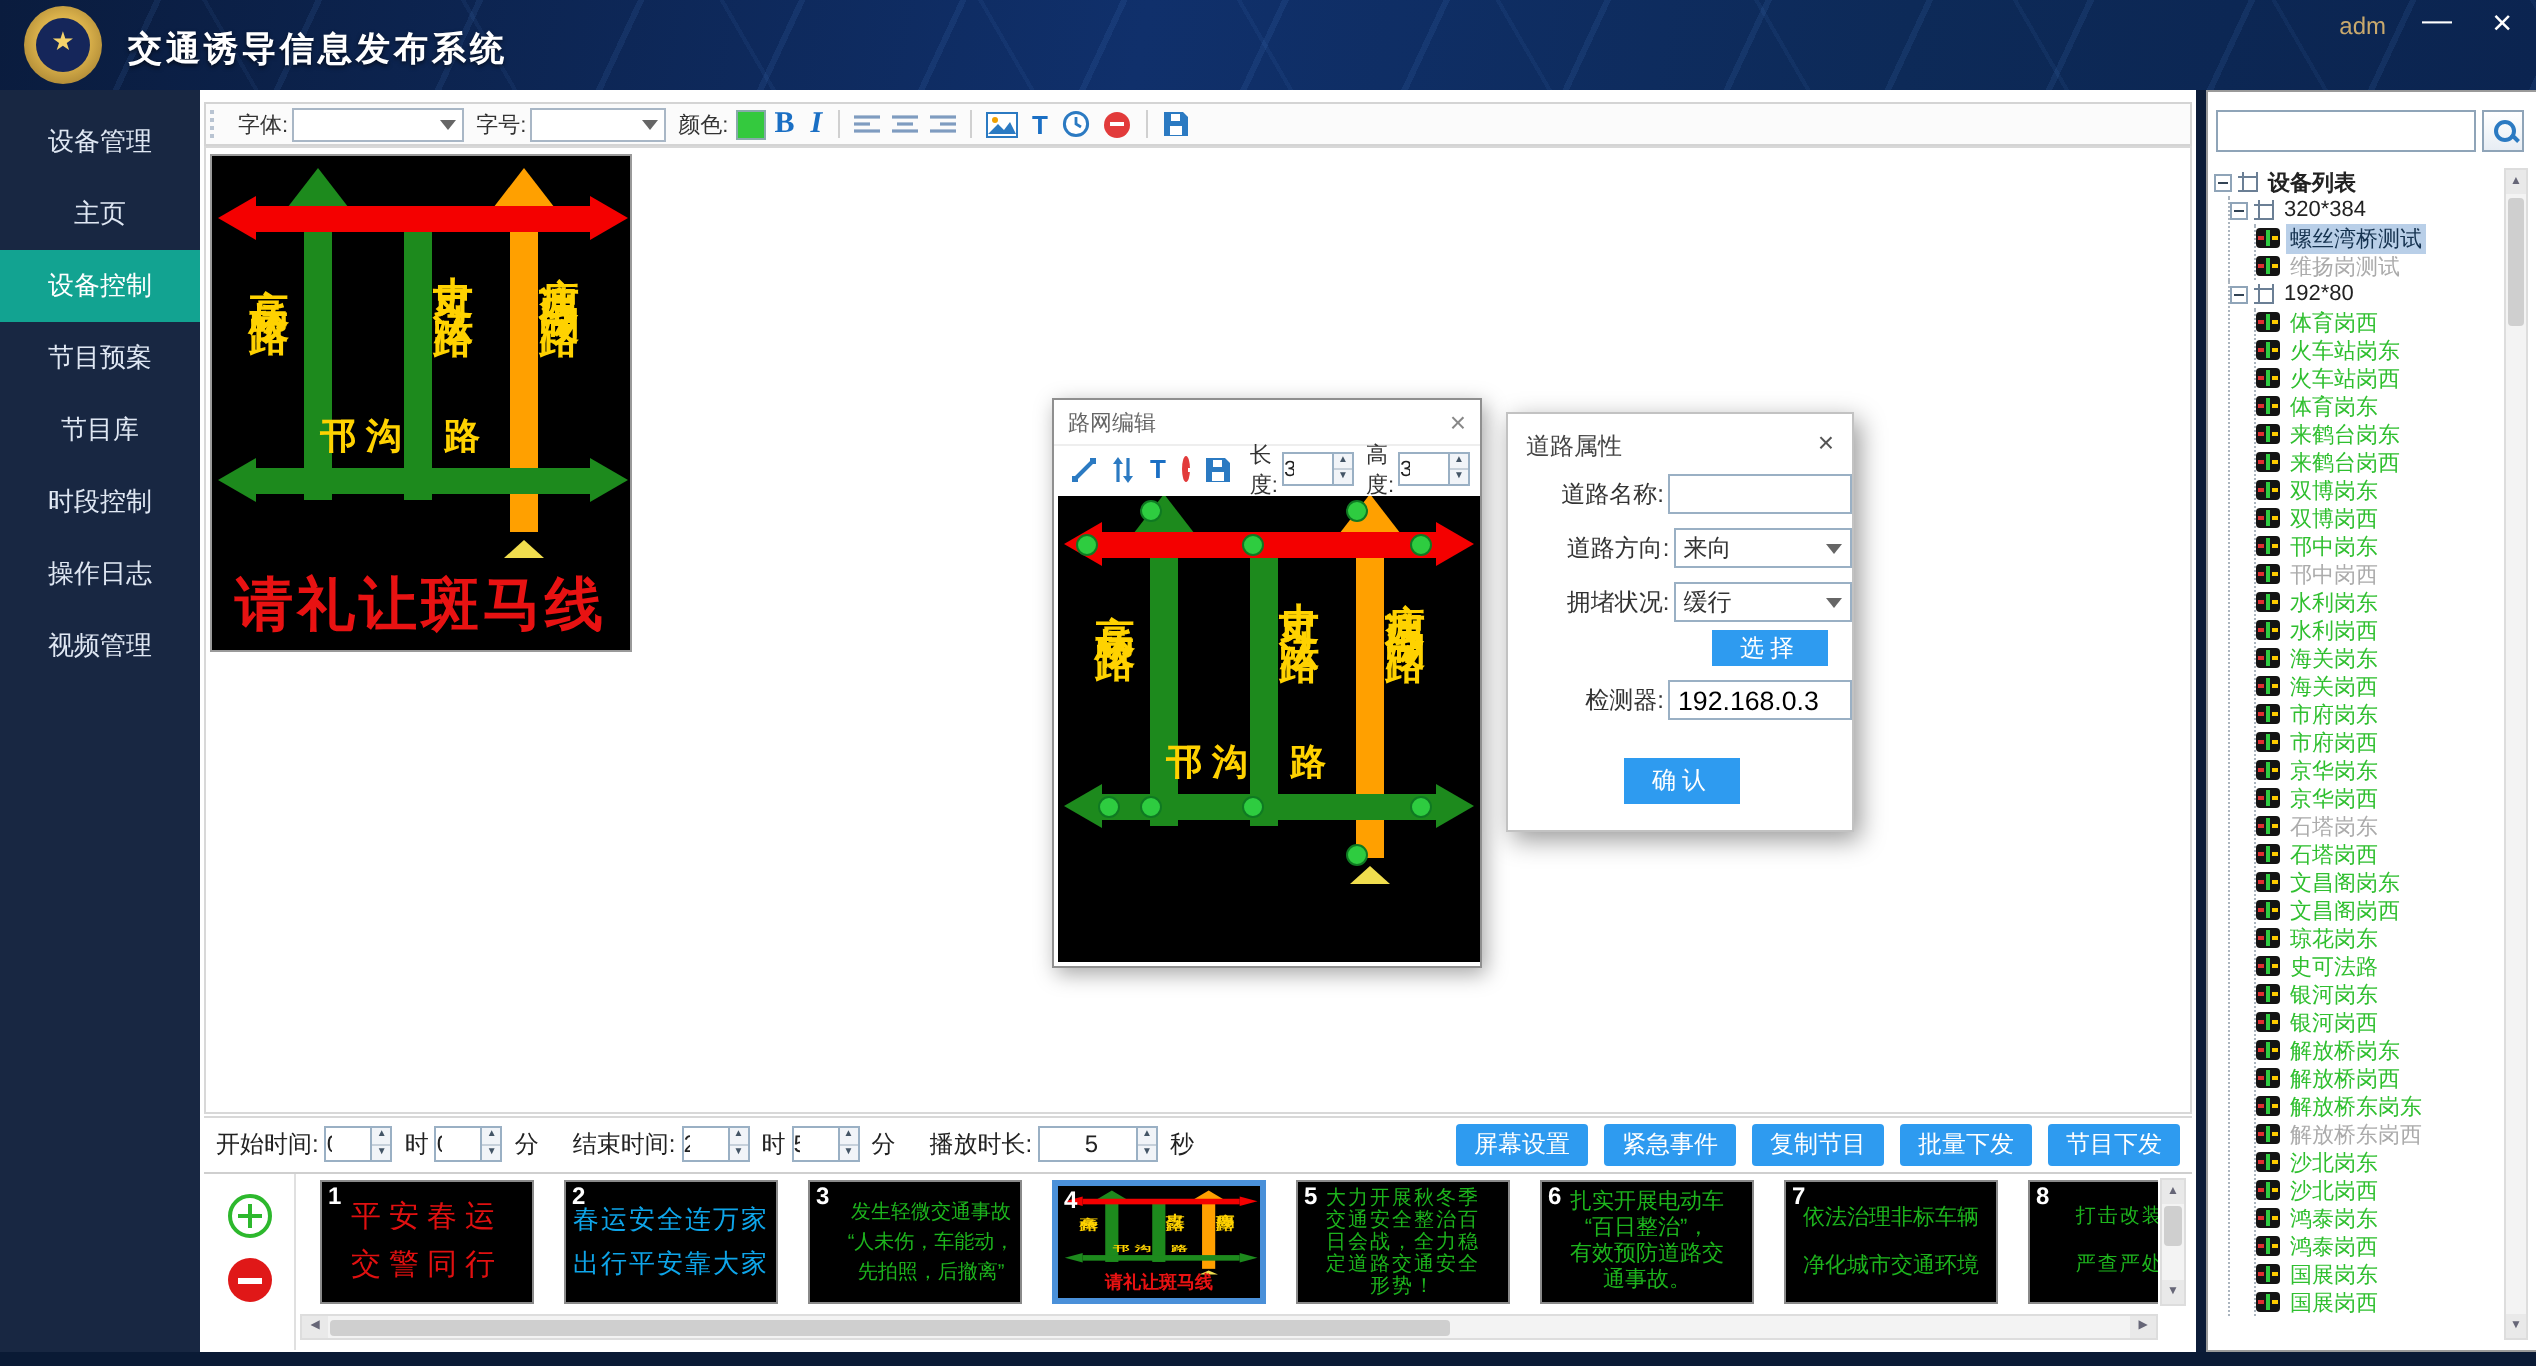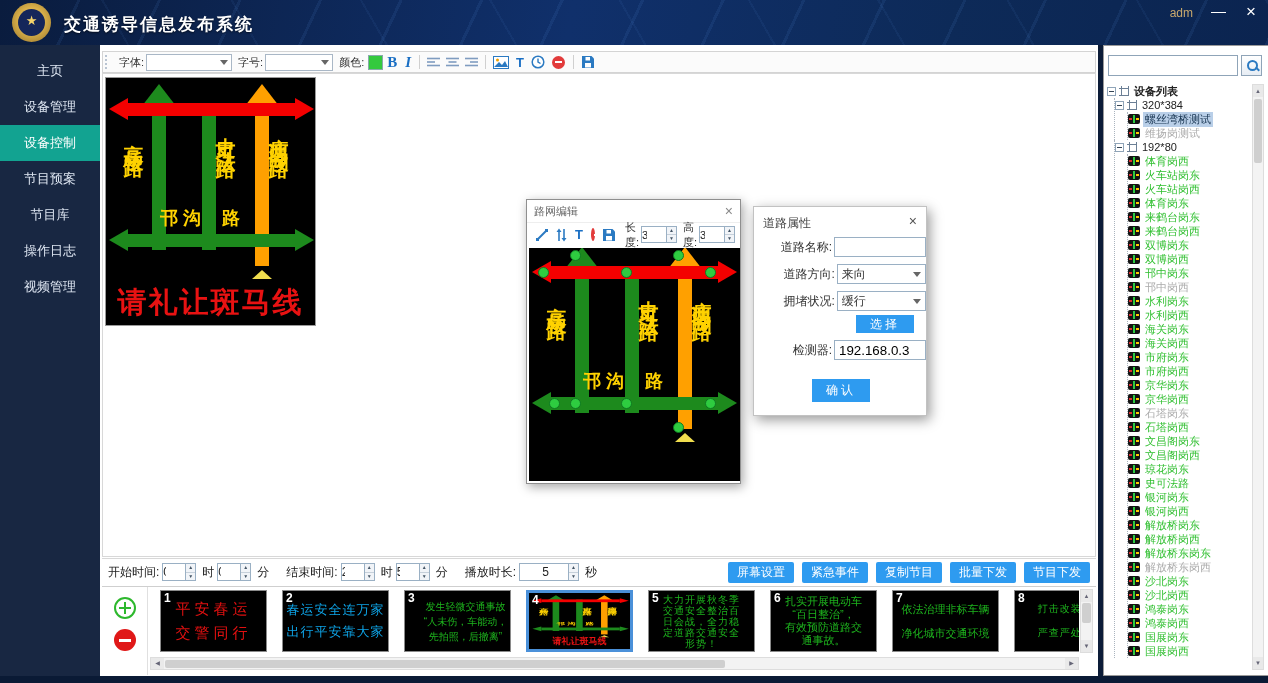--- a/index.html
+++ b/index.html
@@ -170,25 +170,26 @@
 
   <div class="hdr">
     <div class="badge"></div>
     <div class="hdr-title">交通诱导信息发布系统</div>
     <div class="hdr-user">adm</div>
     <div class="win-min">—</div>
     <div class="win-close">×</div>
   </div>
 
   <div class="sidebar">
+      <div class="side-item">设备管理</div>
       <div class="side-item">主页</div>
-      <div class="side-item">设备管理</div>
       <div class="side-item active">设备控制</div>
       <div class="side-item">节目预案</div>
       <div class="side-item">节目库</div>
+      <div class="side-item">时段控制</div>
       <div class="side-item">操作日志</div>
       <div class="side-item">视频管理</div>
     </div>
 
   <div class="main">
 
     <div class="etb">
       <div class="grip"></div>
       <label>字体:</label>
       <div class="sel">

